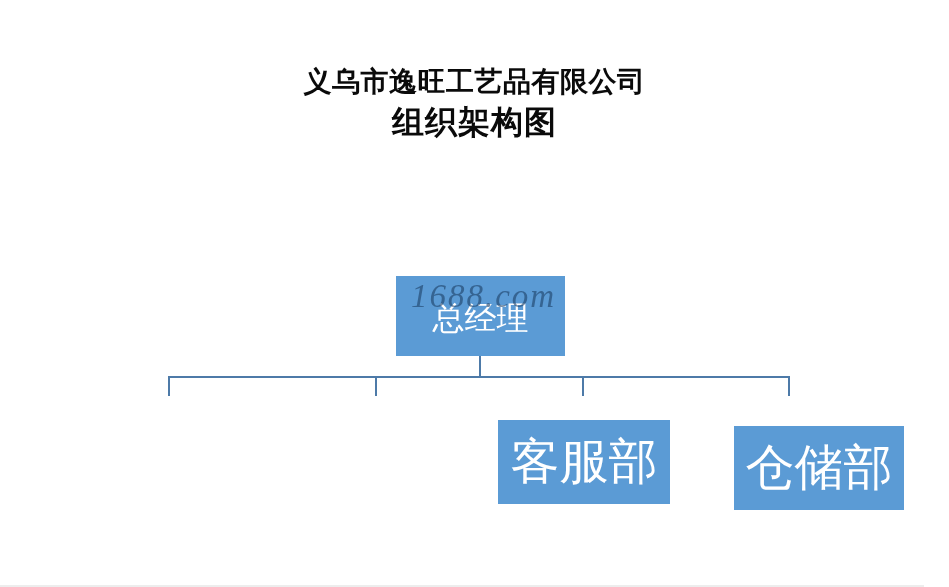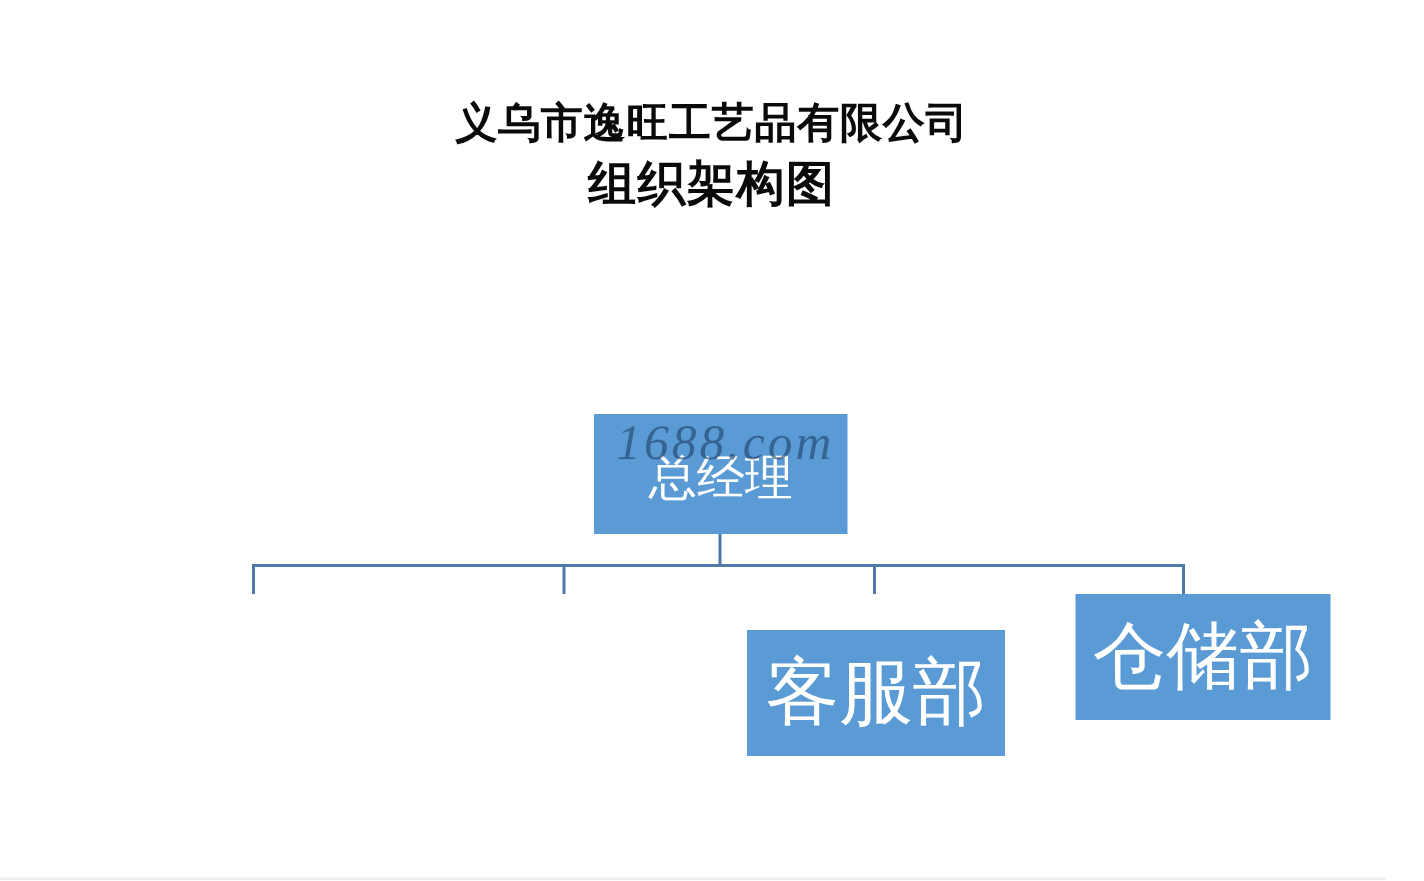--- a/index.html
+++ b/index.html
@@ -62,21 +62,21 @@
     white-space: nowrap;
   }
   .node-child {
     top: 396px;
     height: 84px;
     font-size: 49px;
   }
   .node-child-1 { left: 83px;  width: 172px; }
   .node-child-2 { left: 291px; width: 169px; letter-spacing: 6px; padding-left: 6px; box-sizing: border-box; }
   .node-child-3 { left: 498px; width: 172px; margin-top: 24px; }
-  .node-child-4 { left: 717px; width: 170px; }
+  .node-child-4 { left: 734px; width: 170px; margin-top: 30px; }
 
   
   .watermark {
     position: absolute;
     left: 399px;
     top: 278px;
     width: 169px;
     text-align: center;
     font-family: "Liberation Serif", "DejaVu Serif", serif;
     font-style: italic;

